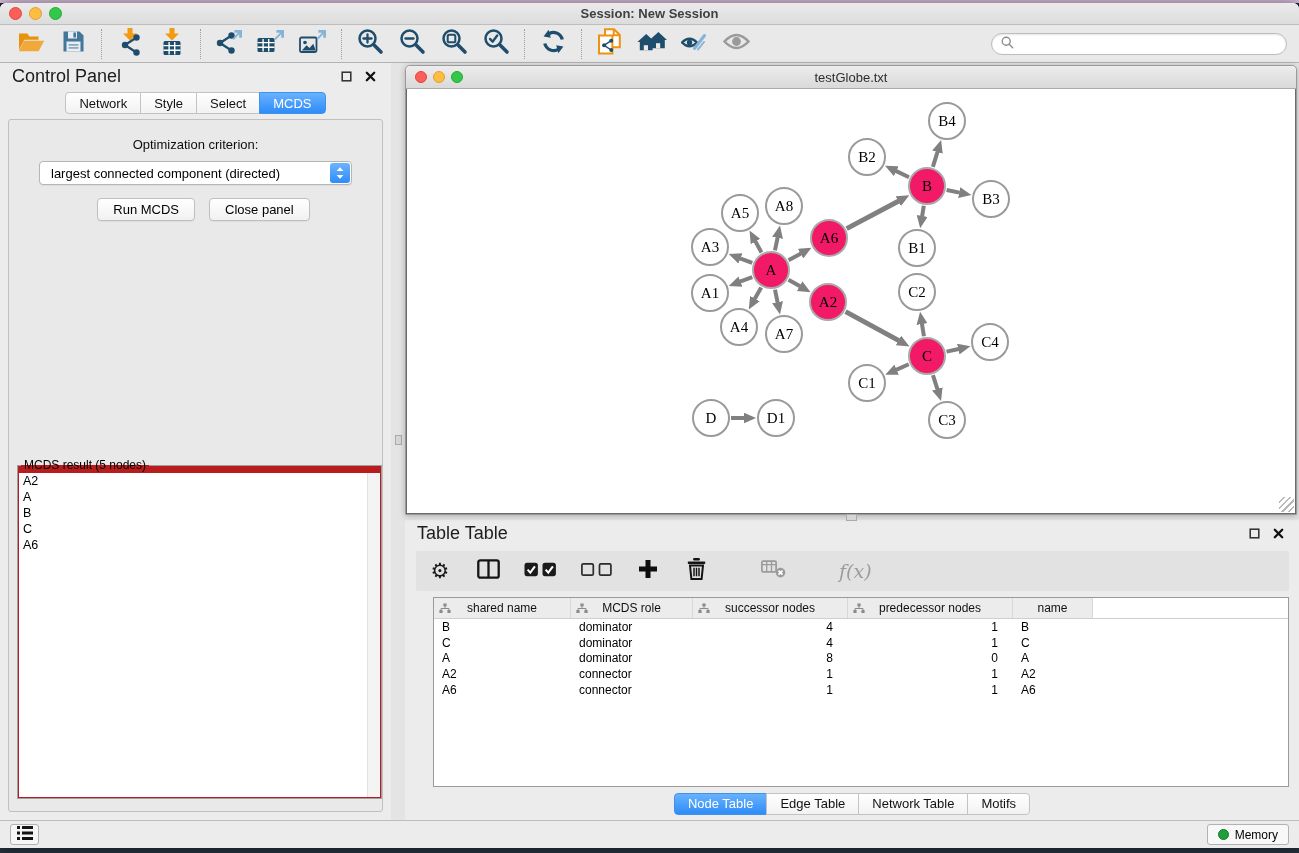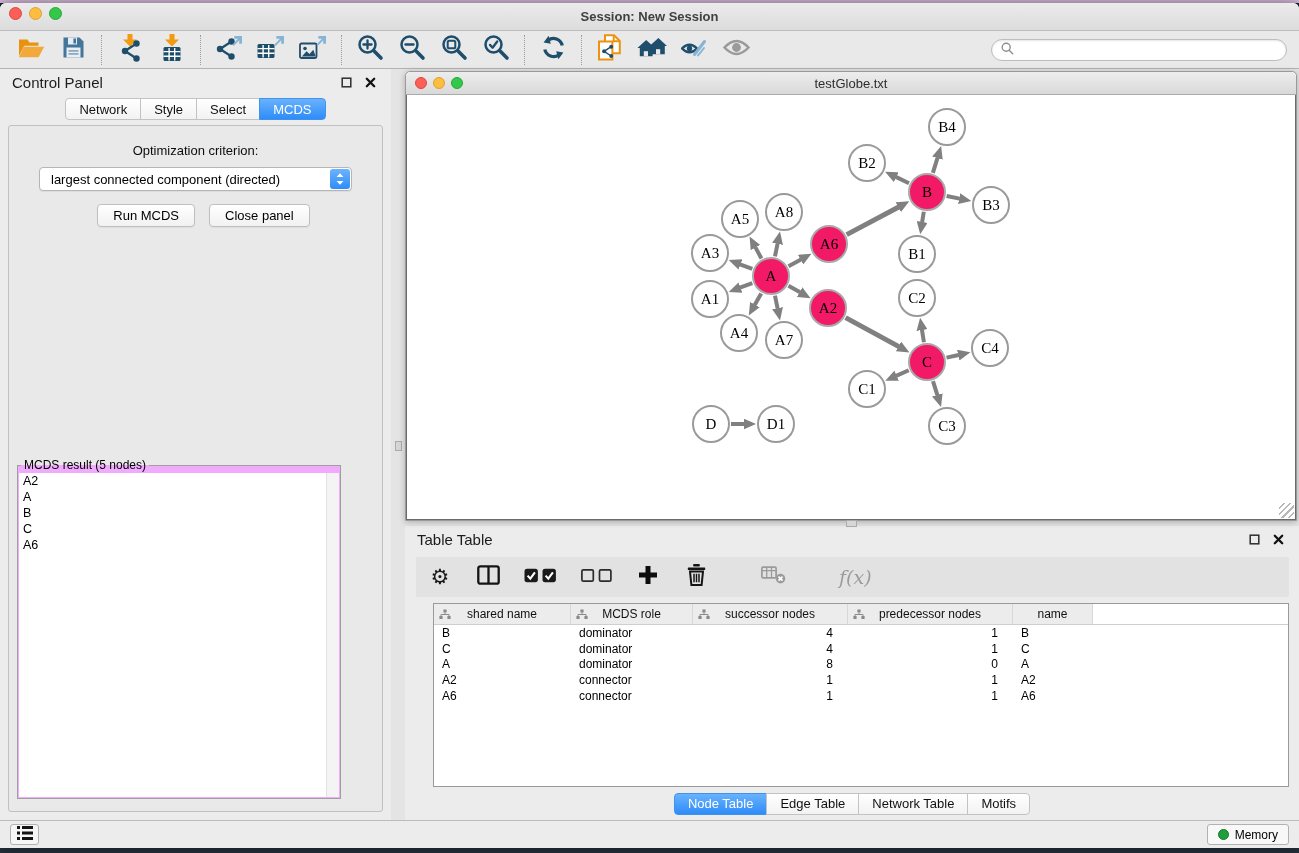--- a/index.html
+++ b/index.html
@@ -3,21 +3,21 @@
 <meta charset="utf-8">
 <style>
   * { box-sizing: border-box; }
   body { margin:0; width:1299px; height:853px; font-family:"Liberation Sans",sans-serif; background:#1d2936; overflow:hidden; }
   .desktop { position:relative; width:1299px; height:853px; }
   .wall-top { position:absolute; top:0; left:0; right:0; height:3px; background:#d9bedd; }
   .wall-bottom { position:absolute; bottom:0; left:0; right:0; height:5px; background:#25313d; }
   .app { position:absolute; top:3px; left:0; width:1299px; height:845px; background:#e9e9e9; display:flex; flex-direction:column; border-radius:6px 6px 0 0; box-shadow:0 0 14px rgba(0,0,0,.5); }
 
   
-  .titlebar { height:28px; background:linear-gradient(#ebebeb,#dcdcdc); border-bottom:1px solid #bdbdbd; position:relative; display:flex; align-items:center; border-radius:6px 6px 0 0; flex:none; }
+  .titlebar { height:22px; background:linear-gradient(#ebebeb,#dcdcdc); border-bottom:1px solid #bdbdbd; position:relative; display:flex; align-items:center; border-radius:6px 6px 0 0; flex:none; }
   .traffic { position:absolute; left:9px; top:4px; display:flex; gap:7px; }
   .tl { width:13px; height:13px; border-radius:50%; cursor:pointer; }
   .tl.red { background:#fc5f57; border:1px solid #e2443e; }
   .tl.yel { background:#fdbd40; border:1px solid #e0a030; }
   .tl.grn { background:#34c84a; border:1px solid #24a939; }
   .win-title { flex:1; text-align:center; font-size:13px; font-weight:bold; color:#404040; }
 
   
   .toolbar { height:38px; background:#e9e9e9; border-bottom:1px solid #b3b3b3; display:flex; align-items:center; padding:0 10px; flex:none; }
   .tb-groups { display:flex; align-items:center; height:100%; }
@@ -26,35 +26,35 @@
   .search-wrap { margin-left:auto; margin-right:2px; width:296px; height:22px; background:#fff; border:1px solid #bdbdbd; border-radius:12px; display:flex; align-items:center; padding:0 9px; box-shadow:inset 0 1px 2px rgba(0,0,0,.1); }
   .search-input { border:none; outline:none; flex:1; font-size:12px; background:transparent; margin-left:5px; min-width:0; }
 
   
   .main { flex:1; display:flex; min-height:0; background:#e4e4e4; position:relative; }
   .gap { width:14px; position:relative; flex:none; }
   .v-grip { position:absolute; top:372px; left:4px; width:7px; height:10px; background:#d6d6d6; border:1px solid #aaa; cursor:col-resize; }
 
   
   .control-panel { width:391px; flex:none; display:flex; flex-direction:column; background:#ececec; }
-  .panel-head { height:26px; display:flex; align-items:center; padding:0 12px; font-size:15px; color:#1c1c1c; flex:none; }
+  .panel-head { height:26px; display:flex; align-items:center; padding:0 12px; font-size:18px; color:#1c1c1c; flex:none; }
   .panel-head .sp { flex:1; }
   .mini-btn { width:17px; height:17px; display:flex; align-items:center; justify-content:center; margin-left:7px; cursor:pointer; }
   .cp-tabs { display:flex; justify-content:center; margin:3px 0 5px; flex:none; }
   .cp-tab, .seg { font-size:13px; height:22px; display:flex; align-items:center; padding:0 13px; background:linear-gradient(#ffffff,#f2f2f2); border:1px solid #c3c3c3; margin-left:-1px; color:#111; cursor:pointer; }
   .cp-tab:first-child, .seg:first-child { border-radius:4px 0 0 4px; margin-left:0; }
   .cp-tab:last-child, .seg:last-child { border-radius:0 4px 4px 0; }
   .cp-tab.active, .seg.active { background:linear-gradient(#69b2fd,#2e8cf8); border-color:#3e93f0; color:#fff; }
   .cp-body { flex:1; margin:0 8px 8px; border:1px solid #c0c0c0; border-radius:3px; background:#e9e9e9; position:relative; display:flex; flex-direction:column; align-items:center; min-height:0; }
   .opt-label { margin-top:17px; font-size:13px; color:#0d0d0d; }
   .select { margin-top:9px; width:313px; height:24px; background:#fff; border:1px solid #b5b5b5; border-radius:4px; display:flex; align-items:center; position:relative; font-size:13px; color:#000; padding-left:11px; cursor:pointer; box-shadow:0 1px 1px rgba(0,0,0,.06); }
   .stepper { position:absolute; right:1px; top:1px; bottom:1px; width:20px; background:linear-gradient(#6cb3fe,#2e8cf8); border-radius:3px; display:flex; align-items:center; justify-content:center; }
   .btn-row { display:flex; gap:14px; margin-top:13px;padding-left:16px; }
   .push-btn { height:23px; padding:0 15px; background:linear-gradient(#ffffff,#f1f1f1); border:1px solid #bfbfbf; border-radius:4px; font-size:13px; color:#000; display:flex; align-items:center; cursor:pointer; box-shadow:0 1px 1px rgba(0,0,0,.05); }
-  .result { position:absolute; left:8px; width:324px; bottom:12px; height:341px; border:1px solid #9f9f9f; padding:1px; margin:0; background:#f0abfc; }
+  .result { position:absolute; left:8px; width:365px; bottom:12px; height:341px; border:1px solid #9f9f9f; padding:1px; margin:0; background:#b91c1c; }
   .result legend { font-size:12px; color:#000; padding:0 3px; margin-left:2px; }
   .result-inner { position:relative; width:100%; height:100%; background:#fff; overflow:hidden; }
   .result-item { font-size:12.5px; color:#000; height:16px; line-height:16px; padding-left:4px; }
   .scroll-track { position:absolute; top:0; right:0; bottom:0; width:13px; background:#f4f4f4; border-left:1px solid #e2e2e2; cursor:pointer; }
 
   
   .right-area { flex:1; display:flex; flex-direction:column; min-width:0; position:relative; }
   .net-window { margin:2px 2px 0 0; height:450px; flex:none; background:#fff; border:1px solid #9a9a9a; border-radius:5px 5px 0 0; box-shadow:0 1px 6px rgba(0,0,0,.25); display:flex; flex-direction:column; position:relative; }
   .net-titlebar { height:23px; flex:none; background:linear-gradient(#ededed,#d9d9d9); border-bottom:1px solid #ababab; border-radius:5px 5px 0 0; position:relative; display:flex; align-items:center; }
   .traffic.small { left:9px; top:5px; gap:6px; }

